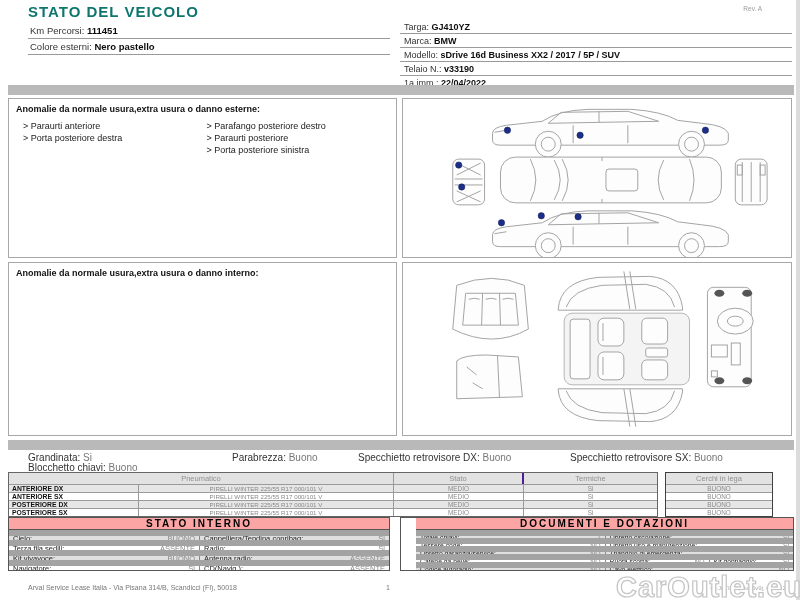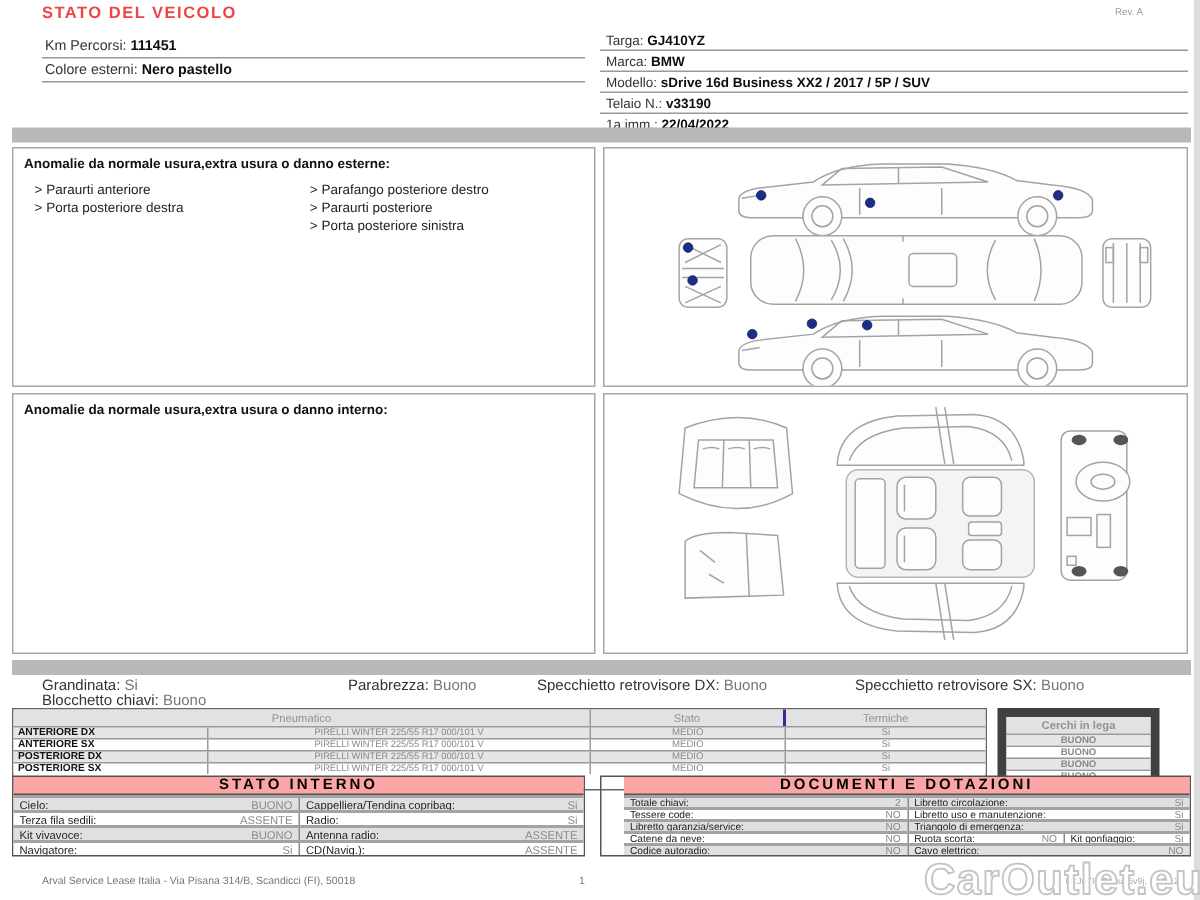--- a/index.html
+++ b/index.html
@@ -1,21 +1,21 @@
 <!DOCTYPE html>
 <html><head>
 <meta charset="utf-8">
 <style>
   * { box-sizing: border-box; margin: 0; padding: 0; }
   html,body { width:800px; height:600px; background:#fff; font-family:"Liberation Sans", sans-serif; }
   .page { position:absolute; left:0; top:0; width:800px; height:600px; overflow:hidden; background:#fff; }
   .scan-edge { position:absolute; right:0; top:0; width:4px; height:600px; background:#dcdcdc; }
 
   
-  .title { position:absolute; left:28px; top:3px; font-size:11px; font-weight:bold; letter-spacing:1px; color:#ef4444; }
+  .title { position:absolute; left:28px; top:3px; font-size:15px; font-weight:bold; letter-spacing:1px; color:#0f766e; }
   .rev { position:absolute; right:38px; top:5px; font-size:6.5px; color:#999; }
   .fields-left { position:absolute; left:28px; top:23px; width:362px; }
   .fields-right { position:absolute; left:400px; top:20px; width:392px; }
   .field { border-bottom:1px solid #9a9a9a; font-size:9.5px; color:#333; padding:2px 0 2px 2px; white-space:nowrap; }
   .fields-right .field { font-size:9px; padding:1.5px 0 1.5px 4px; }
   .field b { color:#0d0d0d; }
 
   .graybar { position:absolute; left:8px; width:786px; height:10px; background:#b9b9b9; }
   .bar1 { top:85px; } .bar2 { top:440px; }
 
@@ -33,42 +33,42 @@
   .diag-svg { position:absolute; left:0; top:0; width:100%; height:100%; }
 
   
   .cond { position:absolute; font-size:10px; color:#333; white-space:nowrap; }
   .cond .val { color:#777; }
 
   
   .tires { position:absolute; left:8px; top:472px; width:786px; display:flex; }
   .tires-main { width:650px; border:1px solid #666; }
   .tires-gap { width:7px; }
-  .tires-cerchi { width:108px; border:6px solid #404040;font-weight:bold; }
+  .tires-cerchi { width:108px; border:1px solid #404040; }
   .t-head { display:flex; height:11px; background:#e2e2e2; align-items:center; }
   .th { font-size:7.5px; color:#919191; text-align:center; overflow:hidden; }
   .th-pneu { width:385px; border-right:1px solid #9a9a9a; height:100%; line-height:11px; }
   .th-stato { width:130px; border-right:2px solid #4c1d95; height:100%; line-height:11px; }
   .th-term { width:133px; height:100%; line-height:11px; }
   .t-row { display:flex; height:8px; align-items:center; border-top:1px solid #9a9a9a; background:#fff; }
   .t-row.alt { background:#e6e6e6; }
   .c-pos { width:130px; font-size:6.8px; font-weight:bold; color:#111; padding-left:3px; border-right:1px solid #9a9a9a; height:100%; line-height:7.5px; }
   .c-pneu { width:255px; font-size:6.2px; color:#8a8a8a; text-align:center; border-right:1px solid #9a9a9a; height:100%; line-height:7.5px; }
   .c-stato { width:130px; font-size:6.4px; color:#8a8a8a; text-align:center; border-right:1px solid #9a9a9a; height:100%; line-height:7.5px; }
   .c-term { width:133px; font-size:6.4px; color:#8a8a8a; text-align:center; height:100%; line-height:7.5px; }
   .cerchi-head { height:11px; background:#e2e2e2; font-size:7.5px; color:#919191; text-align:center; line-height:11px; }
   .cerchi-row { height:8px; font-size:6.4px; color:#8a8a8a; text-align:center; line-height:7.5px; border-top:1px solid #9a9a9a; background:#fff; }
   .cerchi-row.alt { background:#e6e6e6; }
 
   
   .info-table { position:absolute; top:517px; border:1px solid #555; }
   .table-stato { left:8px; width:382px; }
   .table-doc { left:400px; width:394px;padding-left:15px; }
   .it-head { height:12px; background:#fca5a5; color:#000; font-size:10px; font-weight:bold; letter-spacing:2px; text-align:center; line-height:12px; border-bottom:1px solid #555; }
-  .it-row { display:flex; background:#fff; border-top:2px solid #a3a3a3; }
+  .it-row { display:flex; background:#fff; border-top:6px solid #a3a3a3; }
   .it-row:first-of-type { border-top:none; }
   .it-row.alt { background:#e0e0e0; }
   .table-stato .it-row { height:10px; font-size:7.5px; }
   .table-doc .it-row { height:8px; font-size:6.8px; }
   .it-cell { width:50%; display:flex; justify-content:space-between; align-items:center; padding:0 4px; overflow:hidden; white-space:nowrap; }
   .it-cell + .it-cell { border-left:1px solid #8a8a8a; }
   .it-cell .lbl { color:#222; }
   .it-cell .val { color:#8a8a8a; }
   .it-cell.split { padding:0; }
   .pair { display:flex; justify-content:space-between; align-items:center; padding:0 4px; height:100%; }

